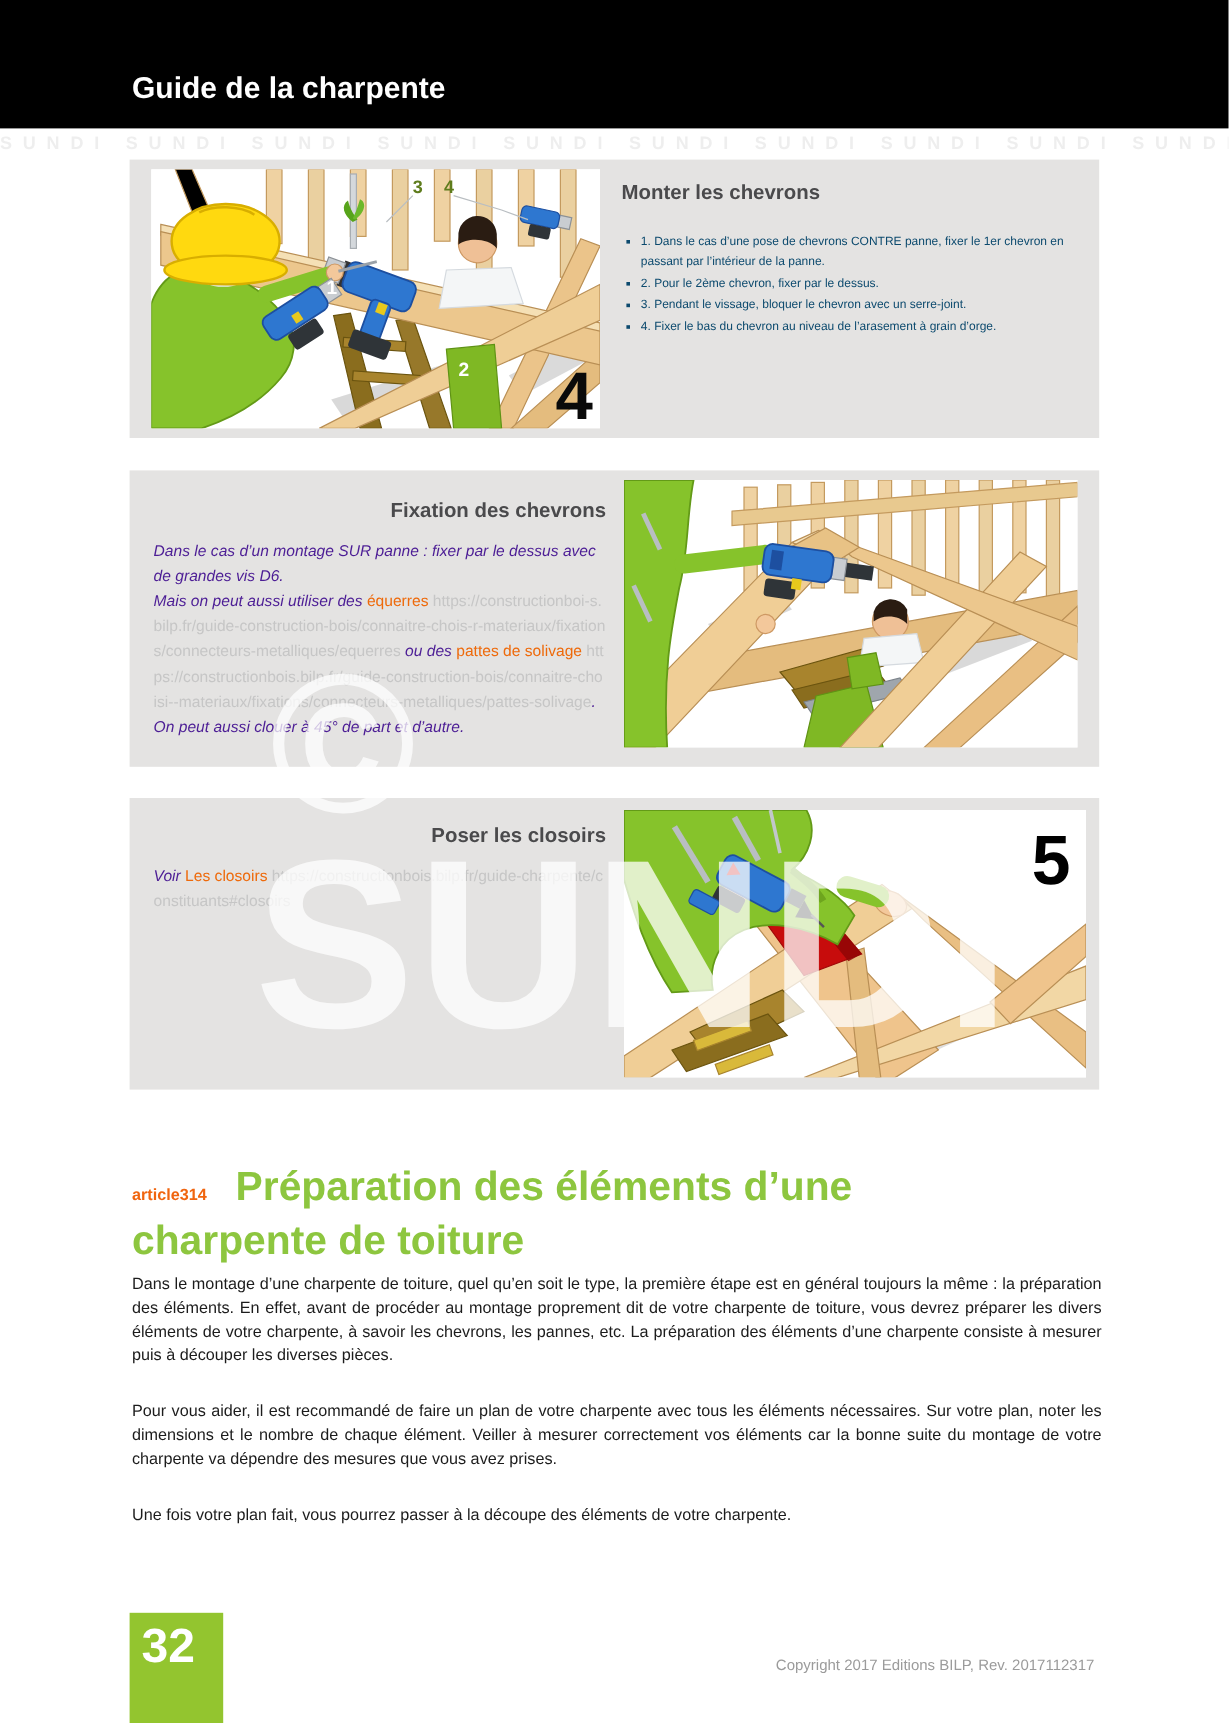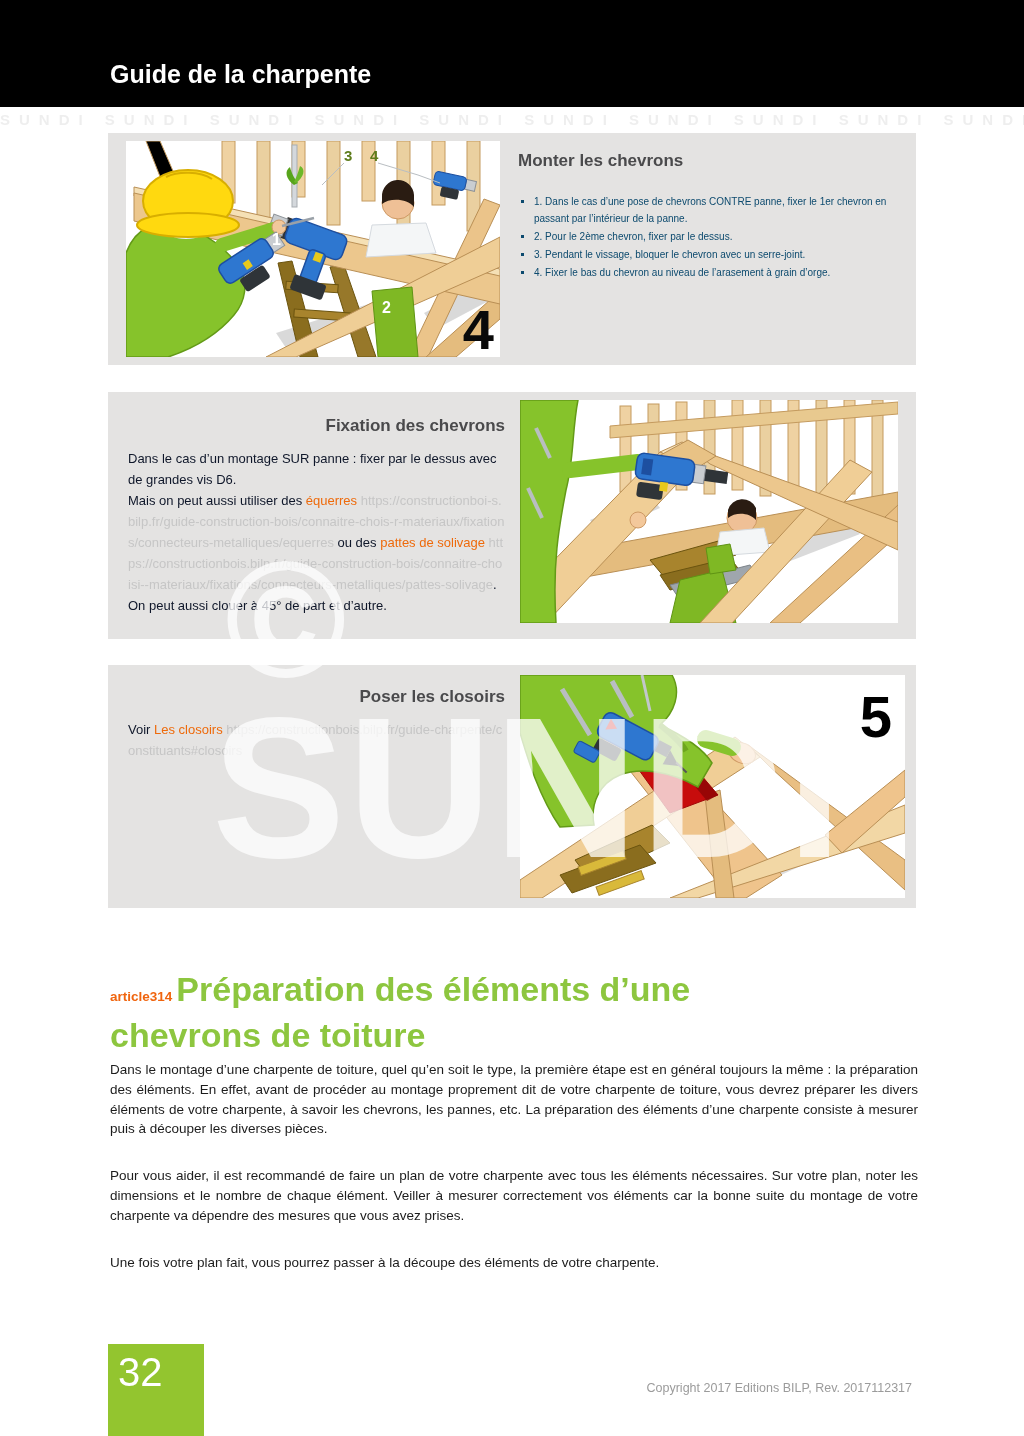--- a/index.html
+++ b/index.html
@@ -24,39 +24,39 @@
   .illus svg{display:block;}
   .sec1-text{position:absolute;left:410px;top:10px;width:382px;}
   .sec2-text{position:absolute;left:20px;top:16px;width:377px;}
   .sec3-text{position:absolute;left:20px;top:14px;width:377px;}
   .card h3{margin:8px 0 12px 0;font-size:17px;color:#4A4A4C;font-weight:bold;}
   .card h3.right{text-align:right;}
   ul.steps{margin:22px 0 0 0;padding-left:16px;list-style-type:square;
            font-size:10px;line-height:17px;color:#0c4a6e;}
   ul.steps li{margin:0 0 1px 0;}
   .sec-par{margin:0;font-size:13px;line-height:21px;color:#3F3F3F;}
-  .seg-plain{color:#0f172a;}
+  .seg-plain{color:#4c1d95;font-style:italic;}
   .seg-link{color:#EE6A0B;}
   .seg-url{color:#C6C6C6;word-break:break-all;}
   
   .wm-copyright-symbol{position:absolute;left:225px;top:538px;font-size:165px;font-weight:bold;
       line-height:1;color:rgba(255,255,255,0.75);z-index:10;pointer-events:none;}
   .wm-big{position:absolute;left:212px;top:688px;font-size:200px;font-weight:bold;line-height:1;
       color:rgba(255,255,255,0.75);z-index:10;letter-spacing:2px;pointer-events:none;}
   
   .article-title{position:absolute;left:110px;top:970px;width:706px;margin:0;
       font-size:34px;line-height:39px;font-weight:bold;color:#8DC63F;}
-  .article-label{font-size:13.5px;color:#F0650F;font-weight:bold;margin-right:4px;}
+  .article-label{font-size:13.5px;color:#F0650F;font-weight:bold;margin-right:24px;}
   .article-body{position:absolute;left:110px;top:1060px;width:808px;}
   .article-body p{margin:0 0 27px 0;font-size:13.5px;line-height:19.8px;color:#1C1C1C;
       text-align:justify;}
   .article-body p:last-child{text-align:left;}
   
-  .page-number{position:absolute;left:108px;top:1344px;width:96px;height:92px;background:#93C52F;
-      color:#fff;font-size:40px;font-weight:normal;padding:0;box-sizing:border-box;
+  .page-number{position:absolute;left:108px;top:1344px;width:78px;height:92px;background:#93C52F;
+      color:#fff;font-size:40px;font-weight:bold;padding:0;box-sizing:border-box;
       padding-top:6px;padding-left:10px;}
   .copyright{position:absolute;right:112px;top:1381px;font-size:12.5px;color:#9B9B9B;}
 </style>
 </head>
 <body>
 
 <div class="page">
 
   <header class="header">
     <div class="header-title">Guide de la charpente</div>
@@ -294,21 +294,21 @@
           <rect x="-46" y="26" width="24" height="13" rx="3" fill="#2E77D0" stroke="#1D4FA0" stroke-width="1"></rect>
         </g>
         <text x="372" y="62" font-size="58" font-weight="bold" fill="#000000" text-anchor="end">5</text>
       </svg>
     </div>
   </section>
 
   <div class="wm-copyright-symbol">©</div>
   <div class="wm-big">SUNDI</div>
 
-  <h2 class="article-title"><span class="article-label">article314</span><span>Préparation des éléments d’une chevrons de toiture</span></h2>
+  <h2 class="article-title"><span class="article-label">article314</span><span>Préparation des éléments d’une charpente de toiture</span></h2>
 
   <div class="article-body">
     <p>Dans le montage d’une charpente de toiture, quel qu’en soit le type, la première étape est en général toujours la même : la préparation des éléments. En effet, avant de procéder au montage proprement dit de votre charpente de toiture, vous devrez préparer les divers éléments de votre charpente, à savoir les chevrons, les pannes, etc. La préparation des éléments d’une charpente consiste à mesurer puis à découper les diverses pièces.</p>
     <p>Pour vous aider, il est recommandé de faire un plan de votre charpente avec tous les éléments nécessaires. Sur votre plan, noter les dimensions et le nombre de chaque élément. Veiller à mesurer correctement vos éléments car la bonne suite du montage de votre charpente va dépendre des mesures que vous avez prises.</p>
     <p>Une fois votre plan fait, vous pourrez passer à la découpe des éléments de votre charpente.</p>
   </div>
 
   <div class="page-number">32</div>
   <div class="copyright">Copyright 2017 Editions BILP, Rev. 2017112317</div>
 

